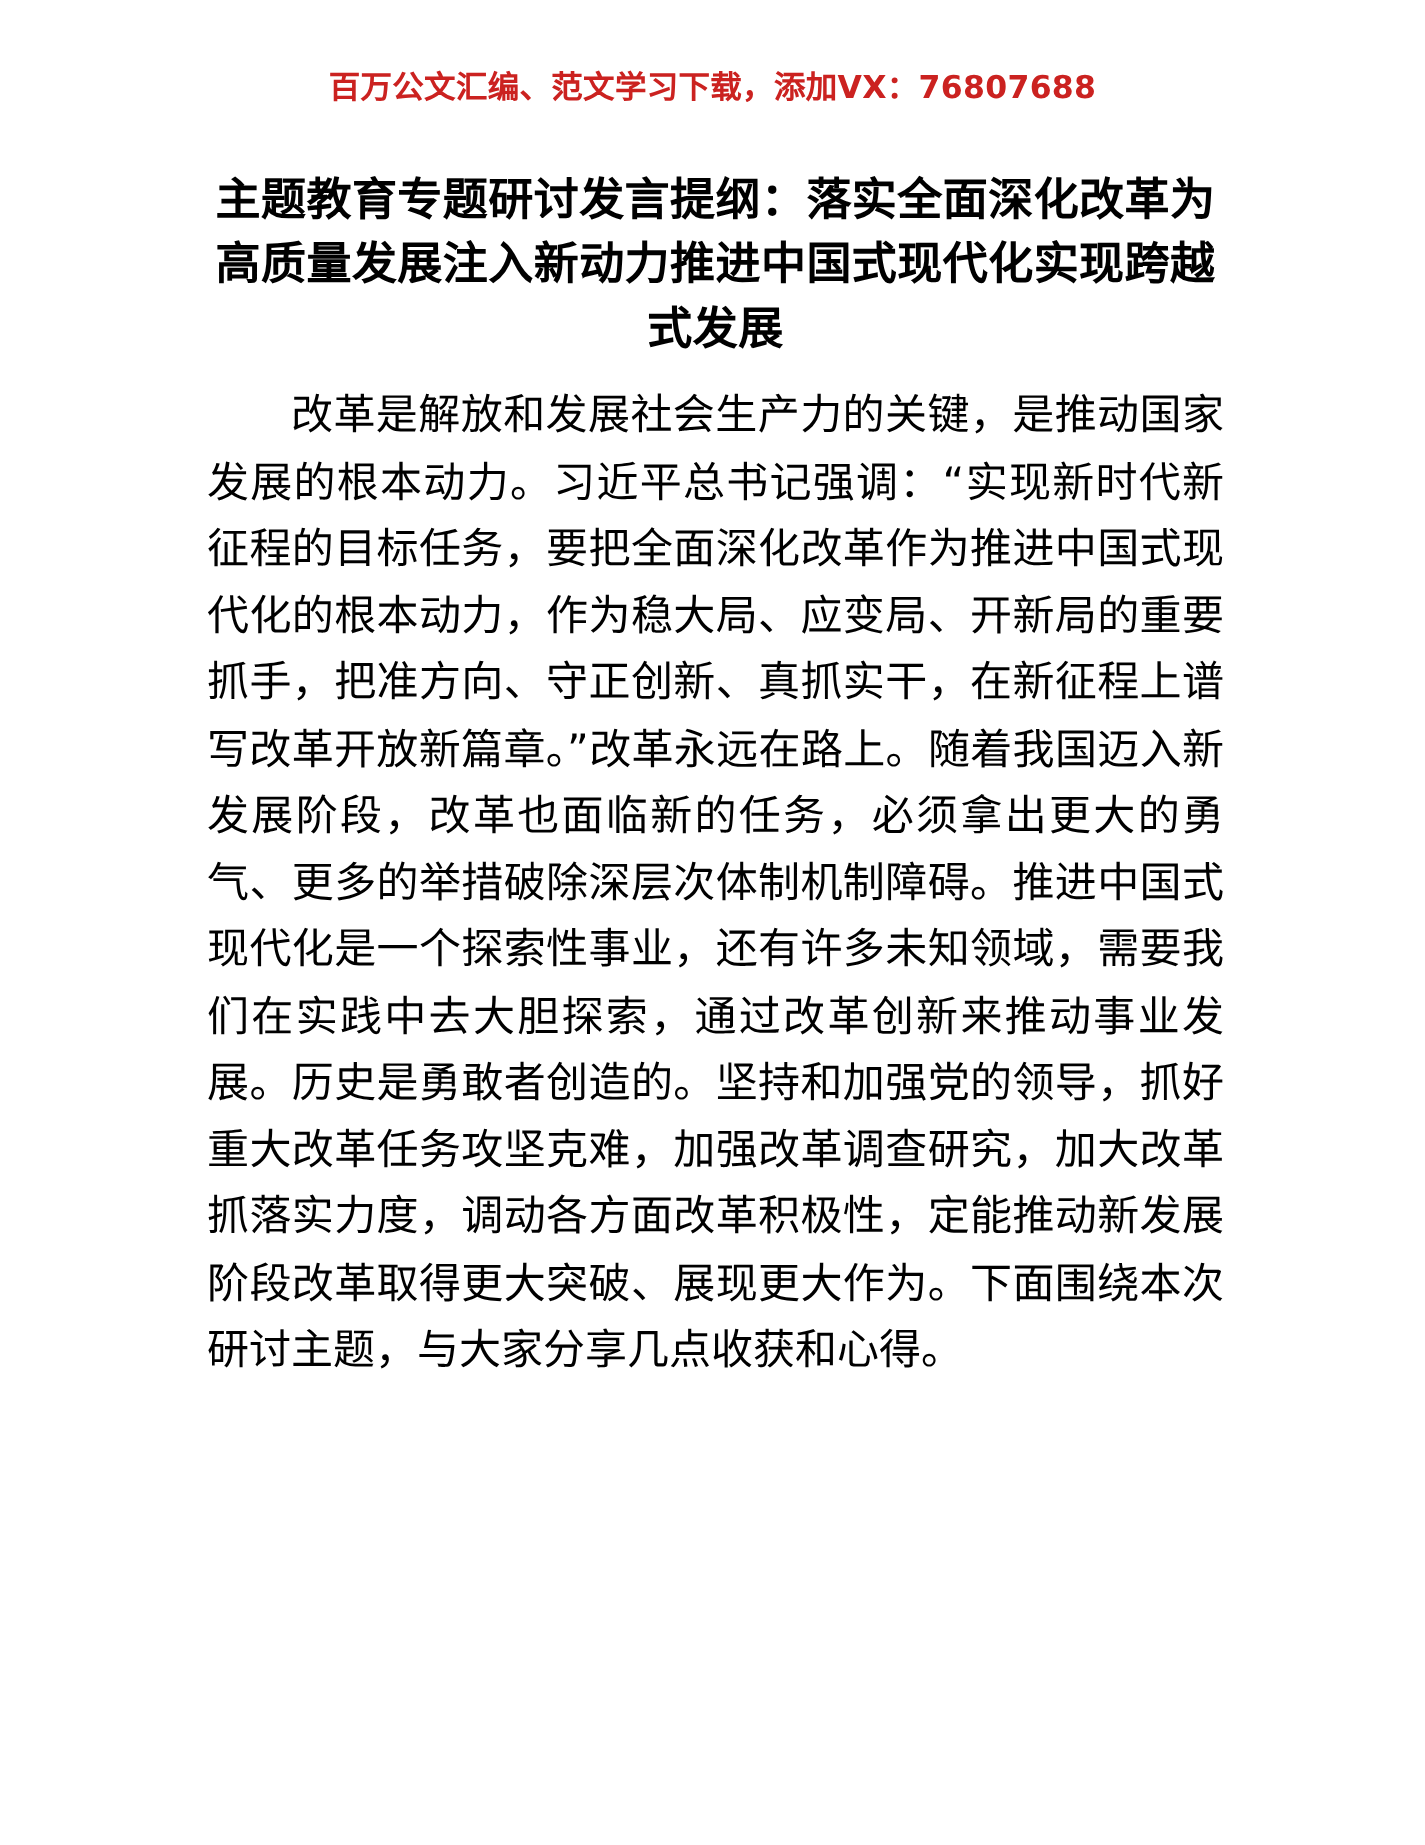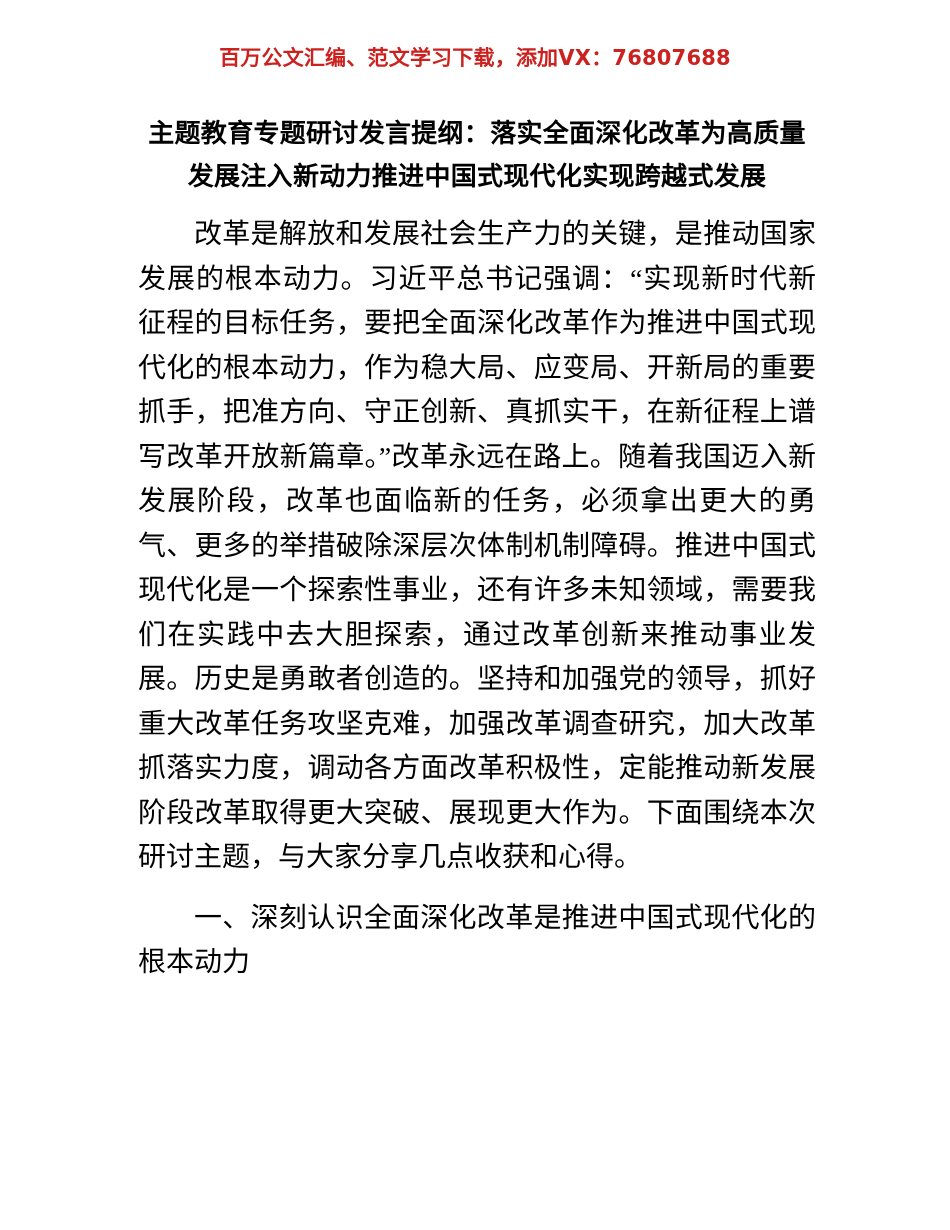--- a/index.html
+++ b/index.html
@@ -43,41 +43,40 @@
   
   .doc-column {
     position: absolute;
     top: 112px;
     left: 138px;
     width: 678px;
   }
 
   
   .doc-title {
-    font-size: 26px;
+    font-size: 30px;
     font-weight: 700;
     line-height: 43px;
     text-align: center;
     letter-spacing: 0.3px;
     margin: 0 0 14px 0;
     word-break: break-all;
   }
 
   
   .doc-para {
     font-size: 28px;
     font-weight: 400;
     line-height: 44.5px;
     text-align: justify;
     text-justify: inter-ideograph;
     text-indent: 2em;
     margin: 0;
     word-break: break-all;
     letter-spacing: 0;
-    font-family: Liberation Serif, serif;
   }
 
   .doc-para + .doc-para,
   .doc-heading + .doc-para,
   .doc-para + .doc-heading {
     margin-top: 16px;
   }
 
   
   .doc-heading {
@@ -102,18 +101,17 @@
 <div class="page">
 
   <div class="promo-header">百万公文汇编、范文学习下载，添加VX：76807688</div>
 
   <div class="doc-column">
 
     <h1 class="doc-title">主题教育专题研讨发言提纲：落实全面深化改革为高质量发展注入新动力推进中国式现代化实现跨越式发展</h1>
 
     <p class="doc-para">改革是解放和发展社会生产力的关键，是推动国家发展的根本动力。习近平总书记强调：“实现新时代新征程的目标任务，要把全面深化改革作为推进中国式现代化的根本动力，作为稳大局、应变局、开新局的重要抓手，把准方向、守正创新、真抓实干，在新征程上谱写改革开放新篇章。”改革永远在路上。随着我国迈入新发展阶段，改革也面临新的任务，必须拿出更大的勇气、更多的举措破除深层次体制机制障碍。推进中国式现代化是一个探索性事业，还有许多未知领域，需要我们在实践中去大胆探索，通过改革创新来推动事业发展。历史是勇敢者创造的。坚持和加强党的领导，抓好重大改革任务攻坚克难，加强改革调查研究，加大改革抓落实力度，调动各方面改革积极性，定能推动新发展阶段改革取得更大突破、展现更大作为。下面围绕本次研讨主题，与大家分享几点收获和心得。</p>
 
-    <p class="doc-heading">一、深刻认识全面深化改革是推进中国式现代化的根本动力</p>
 
 
   </div>
 
 </div>
 
 </body></html>

